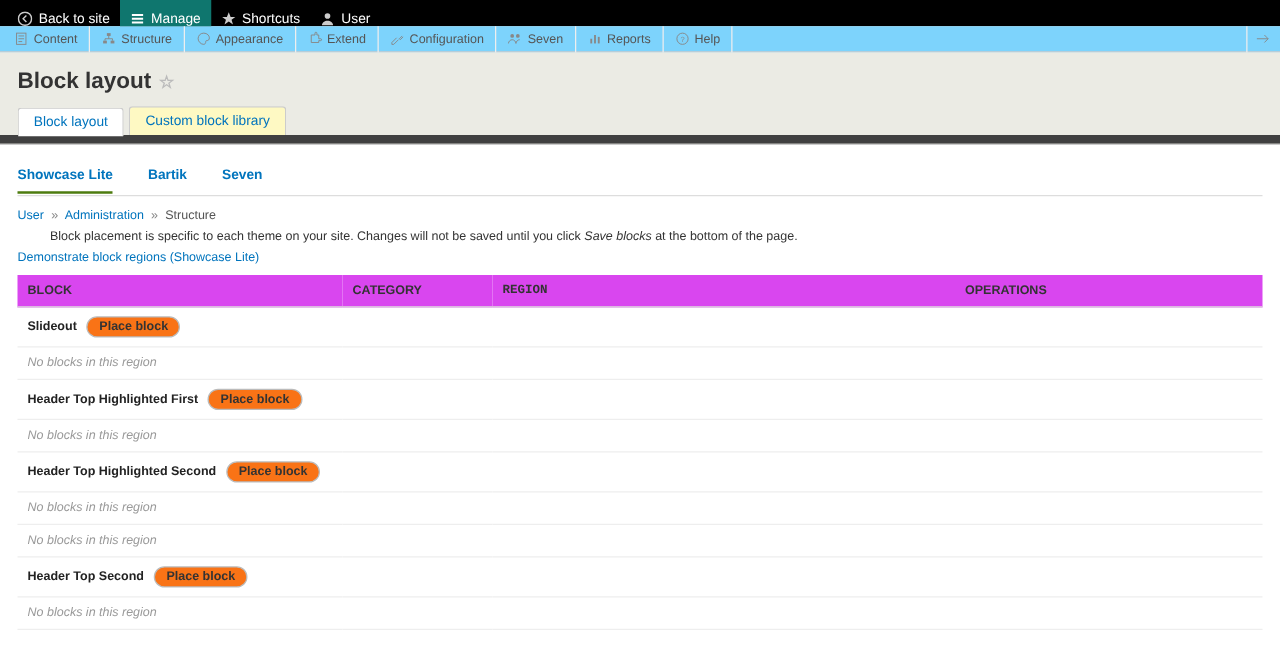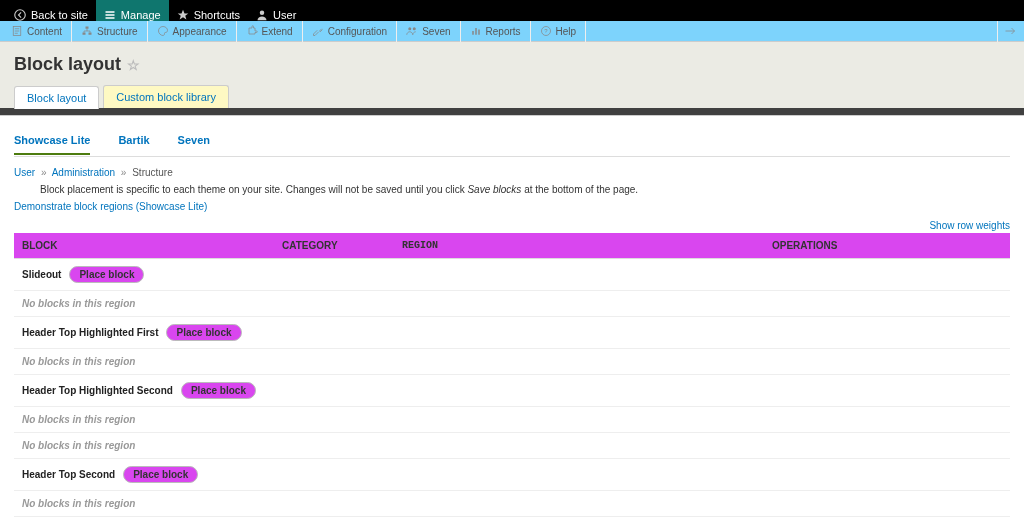--- a/index.html
+++ b/index.html
@@ -44,22 +44,22 @@
 .row-weights { text-align: right; font-size: 10px; margin-bottom: 2px; }
 
 
 table.block-table { width: 100%; border-collapse: collapse; font-size: 10px; }
 table.block-table thead th { background: #d946ef; text-align: left; padding: 7px 8px; font-size: 10px; text-transform: uppercase; font-weight: bold; color: #333; border-bottom: 1px solid #ddd; }
 .col-block { width: 260px; }
 .col-cat { width: 120px; }
 .col-region { width: 370px; font-family: Liberation Mono, monospace; }
 table.block-table td { padding: 7px 8px; border-bottom: 1px solid #eee; vertical-align: middle; }
 tr.region-row td { font-weight: bold; color: #222; }
-tr.empty-row td { font-style: italic; color: #999; font-weight: bold; }
-.place-btn { background: #d946ef; border: 1px solid #bbb; border-radius: 10px; padding: 2px 9px; font-size: 10px; color: #333; margin-left: 8px; cursor: pointer; display: inline-block; }
+tr.empty-row td { font-style: italic; color: #999; font-weight: normal; }
+.place-btn { background: #f97316; border: 1px solid #bbb; border-radius: 10px; padding: 2px 9px; font-size: 10px; color: #333; margin-left: 8px; cursor: pointer; display: inline-block; }
 </style>
 </head>
 <body>
 
 <div class="toolbar-top">
   <div class="item">
     <svg class="tb-icon" viewBox="0 0 16 16">
         <circle cx="8" cy="8" r="7" fill="none" stroke="#ccc" stroke-width="1.5"></circle>
         <path d="M9.5 4.5 L6 8 L9.5 11.5" stroke="#ccc" stroke-width="1.5" fill="none"></path>
       </svg>
@@ -177,21 +177,20 @@
     <span class="sep">»</span>
     <span class="last">Structure</span>
   </div>
 
   <div class="description">
     <span>Block placement is specific to each theme on your site. Changes will not be saved until you click </span><em>Save blocks</em><span> at the bottom of the page.</span>
   </div>
 
   <a href="#" class="demo-link">Demonstrate block regions (Showcase Lite)</a>
 
-  <div class="row-weights"><a href="#">Show row weights</a></div>
 
   <table class="block-table">
     <thead>
       <tr>
         <th class="col-block">Block</th>
         <th class="col-cat">Category</th>
         <th class="col-region">Region</th>
         <th>Operations</th>
       </tr>
     </thead>

